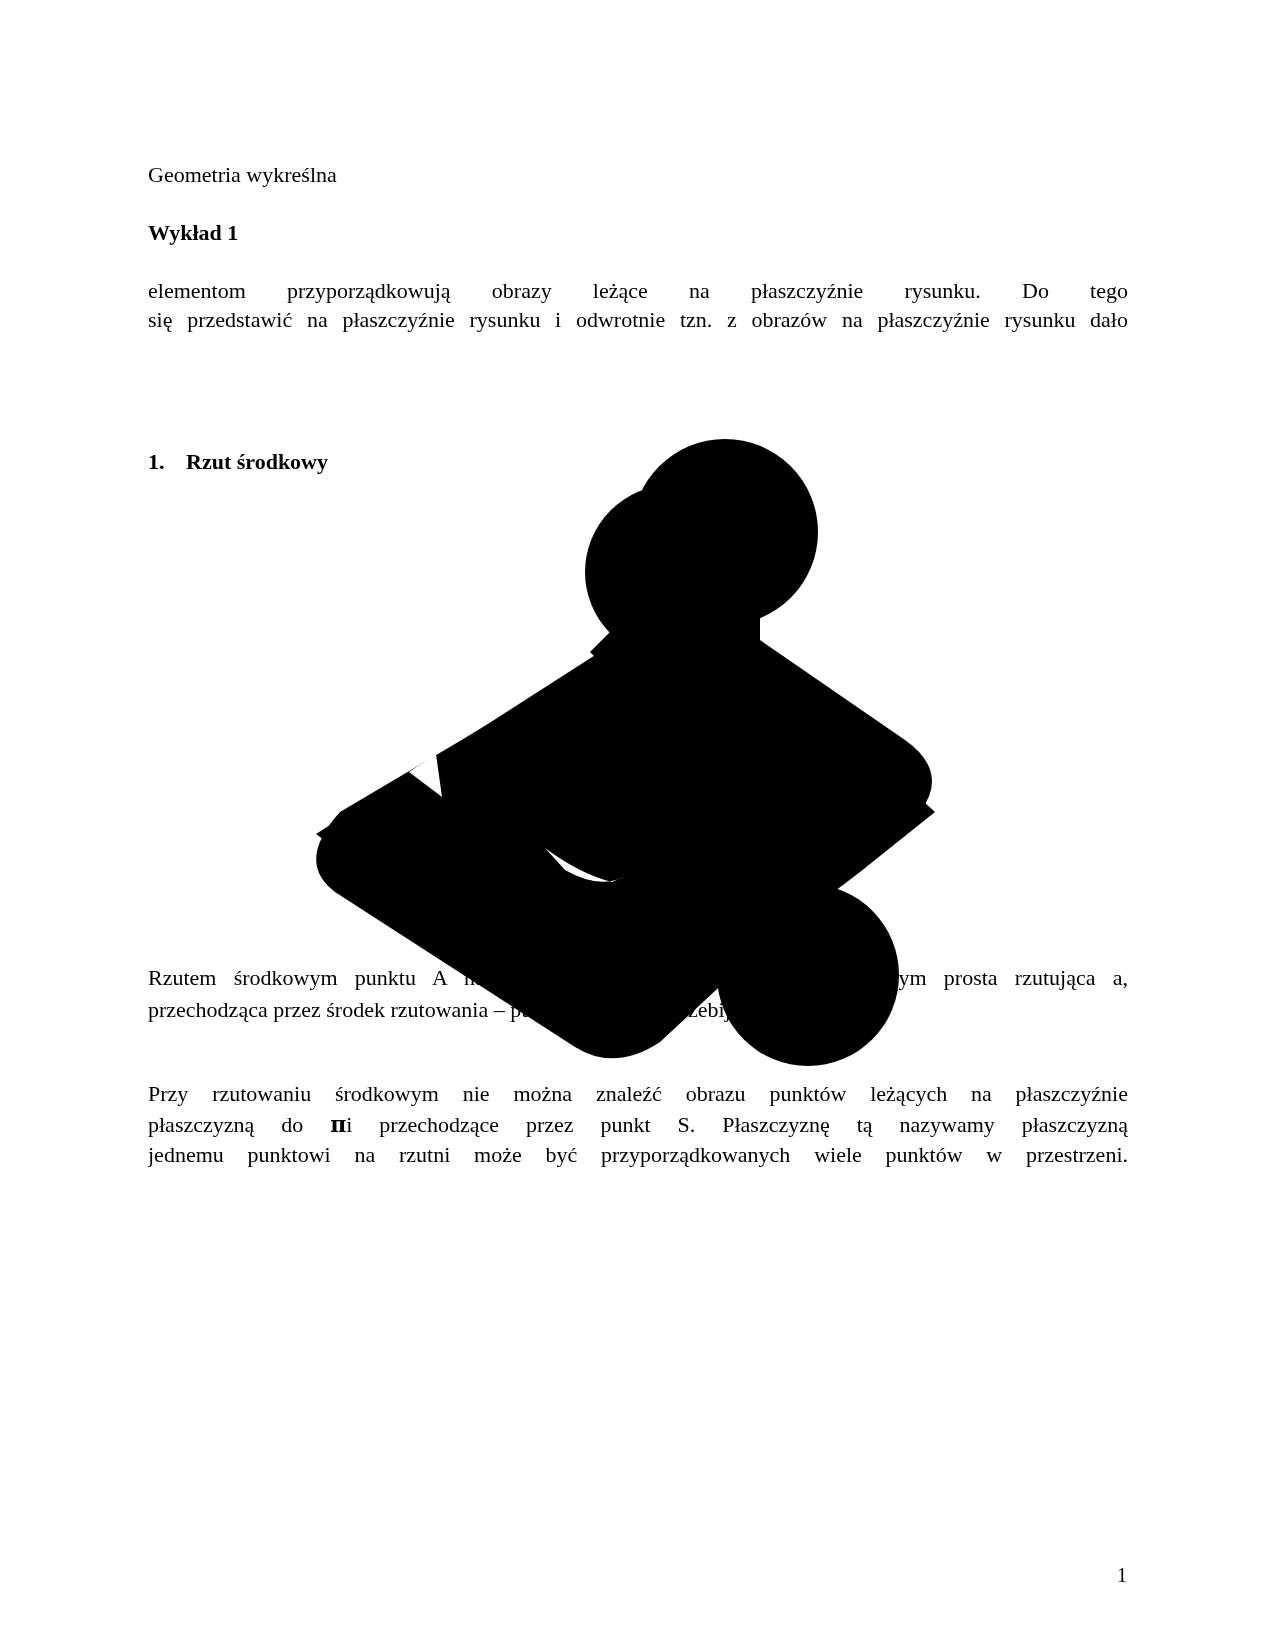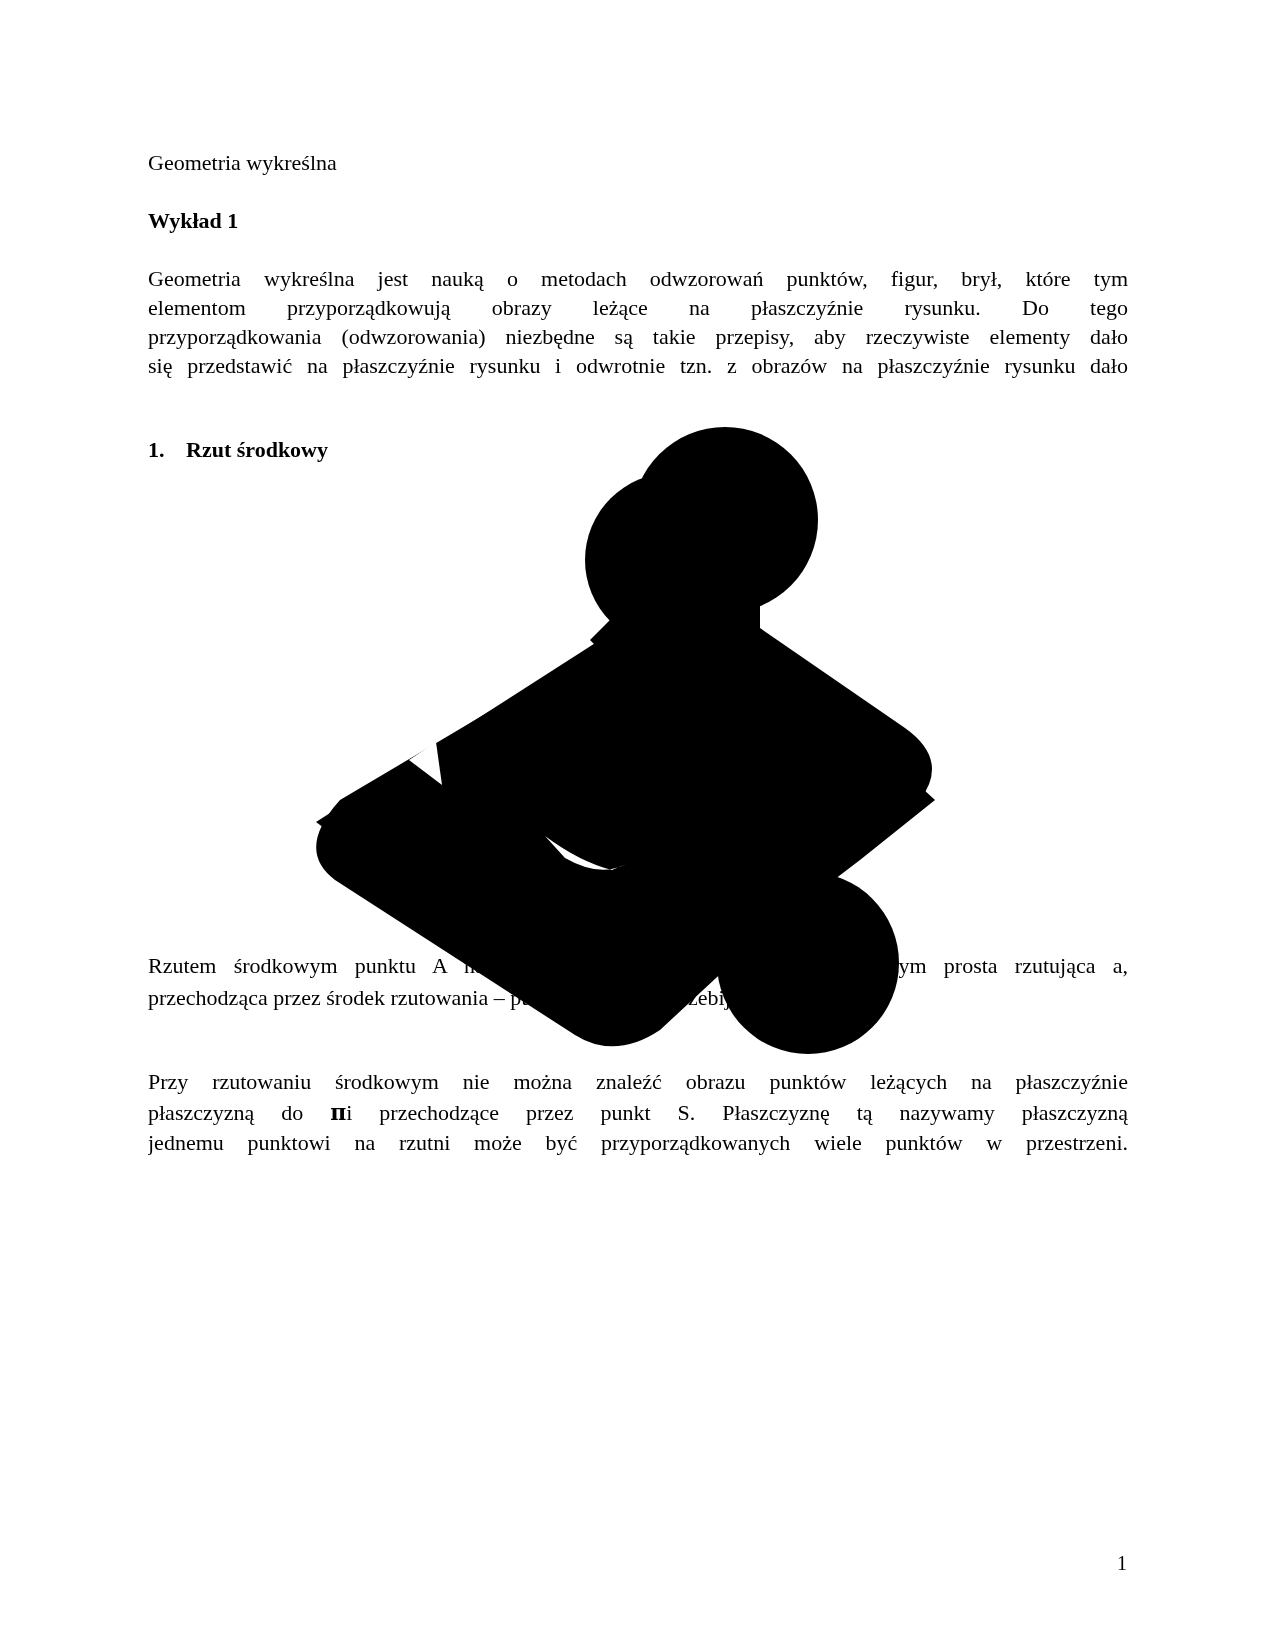--- a/index.html
+++ b/index.html
@@ -1,18 +1,18 @@
 <!DOCTYPE html>
 <html><head>
 <meta charset="utf-8">
 <style>
   html, body { margin: 0; padding: 0; background: #ffffff; }
   body { width: 1275px; height: 1650px; position: relative; overflow: hidden;
          font-family: "Liberation Serif", "DejaVu Serif", serif; color: #000; }
-  .page { position: absolute; left: 0; top: 0; width: 1275px; height: 1374px; background: #fff; }
+  .page { position: absolute; left: 0; top: 12px; width: 1275px; height: 1374px; background: #fff; }
   .line { position: absolute; left: 148px; width: 980px; font-size: 22px; line-height: 29px; white-space: nowrap; }
   .doc-header { top: 148px; }
   .lecture-title { top: 206px; left: 148px; width: 980px; font-weight: bold; }
   .section-heading { top: 435px; font-weight: bold; }
   .section-heading .num { display: inline-block; width: 38px; }
   .para { position: absolute; left: 148px; width: 980px; font-size: 22px; }
   .para .l { display: block; height: 29px; line-height: 29px; white-space: nowrap; overflow: hidden; }
   .para .l.j { text-align: justify; text-align-last: justify; }
   #p1 { top: 264px; }
   #p2 { top: 949px; }
@@ -28,23 +28,21 @@
 </head>
 <body>
 
 <div class="page">
 
   <div class="line doc-header">Geometria wykreślna</div>
 
   <div class="line lecture-title">Wykład 1</div>
 
   <div class="para" id="p1">
-    <span class="l j">Geometria wykreślna jest nauką o metodach odwzorowań punktów, figur, brył, które tym</span>
     <span class="l j">elementom przyporządkowują obrazy leżące na płaszczyźnie rysunku. Do tego</span>
-    <span class="l j">przyporządkowania (odwzorowania) niezbędne są takie przepisy, aby rzeczywiste elementy dało</span>
     <span class="l j">się przedstawić na płaszczyźnie rysunku i odwrotnie tzn. z obrazów na płaszczyźnie rysunku dało</span>
   </div>
 
   <div class="line section-heading">
     <span class="num">1.</span><span>Rzut środkowy</span>
   </div>
 
   <svg class="figure" viewBox="0 0 1275 1650" width="1275" height="1650">
     <g fill="#000000">
 

